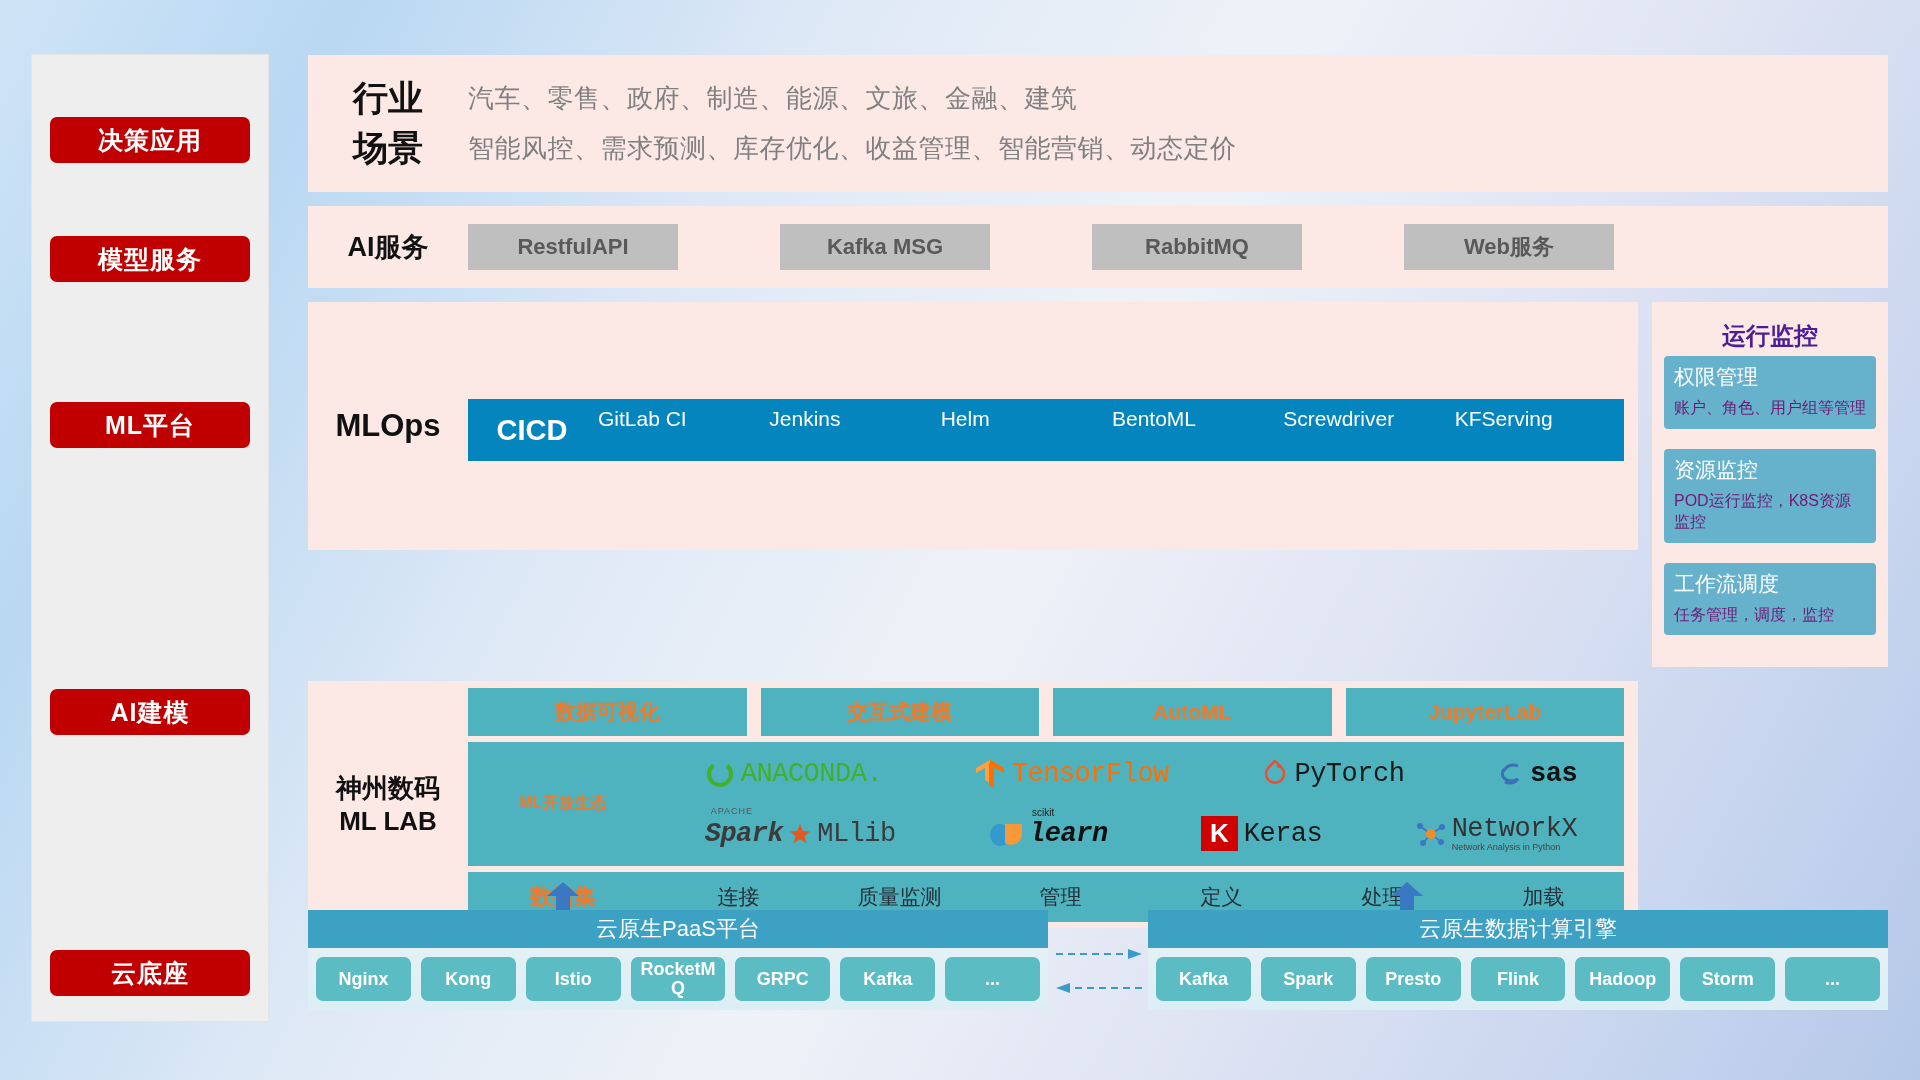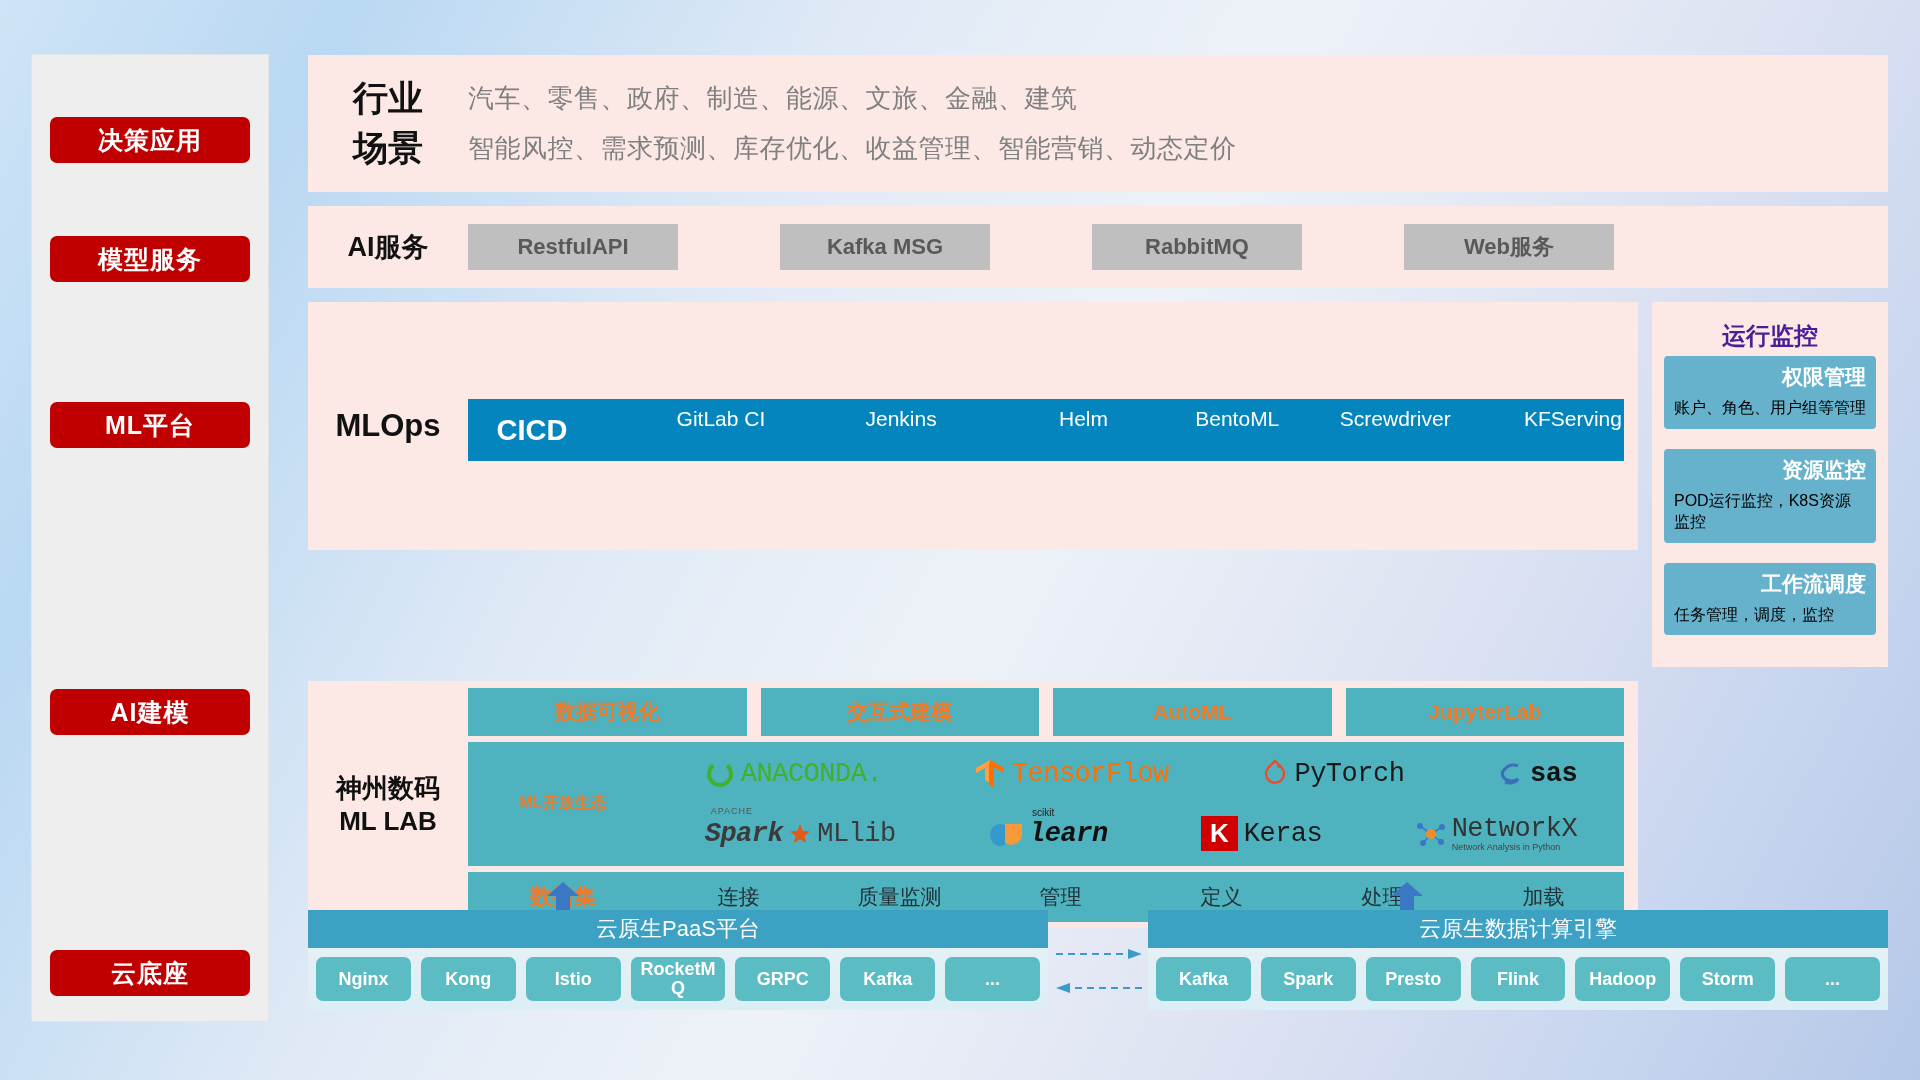--- a/index.html
+++ b/index.html
@@ -90,44 +90,44 @@
 
   #cicd-bar {
     margin-top: 8px; height: 62px; background: #0585bd;
     display: flex; align-items: center; overflow: hidden;
   }
   #cicd-title {
     width: 128px; flex: none; text-align: center;
     font-size: 29px; font-weight: bold; color: #fff;
   }
   .cicd-item {
-    flex: 1; text-align: right; color: #fff; font-size: 21px;
+    flex: 1; text-align: left; color: #fff; font-size: 21px;
     line-height: 1.0; padding: 0 2px;
     height: 46px; display: block; margin-top: 2px;
     word-break: break-all;
   }
 
   
   #right-panel {
     width: 236px; background: #fce9e6;
     padding: 10px 12px 12px 12px;
   }
   #right-panel h3 {
     text-align: center; font-size: 24px; font-weight: bold;
     color: #4c1d95; margin: 8px 0 4px 0;
   }
   .rp-card {
     background: #66b2cc; border-radius: 4px;
     padding: 7px 10px 10px 10px; margin-bottom: 20px;
   }
   .rp-card h5 {
-    text-align: right; color: #fff; font-size: 21px;
-    font-weight: bold; margin-bottom: 6px;
-  }
-  .rp-card p { color: #000000; font-size: 16px; line-height: 1.35; }
+    text-align: left; color: #fff; font-size: 21px;
+    font-weight: normal; margin-bottom: 6px;
+  }
+  .rp-card p { color: #701a75; font-size: 16px; line-height: 1.35; }
 
   
   #band-lab-wrap { display: flex; gap: 14px; margin-top: 14px; }
   #band-lab { width: 1330px; height: 247px; display: flex; align-items: center; }
   #lab-label {
     width: 160px; flex: none; text-align: center;
     font-size: 26px; font-weight: bold; color: #111; line-height: 1.25;
   }
   #lab-right { flex: 1; padding-right: 14px; }
   #lab-tools { display: flex; gap: 14px; margin-bottom: 6px; }

